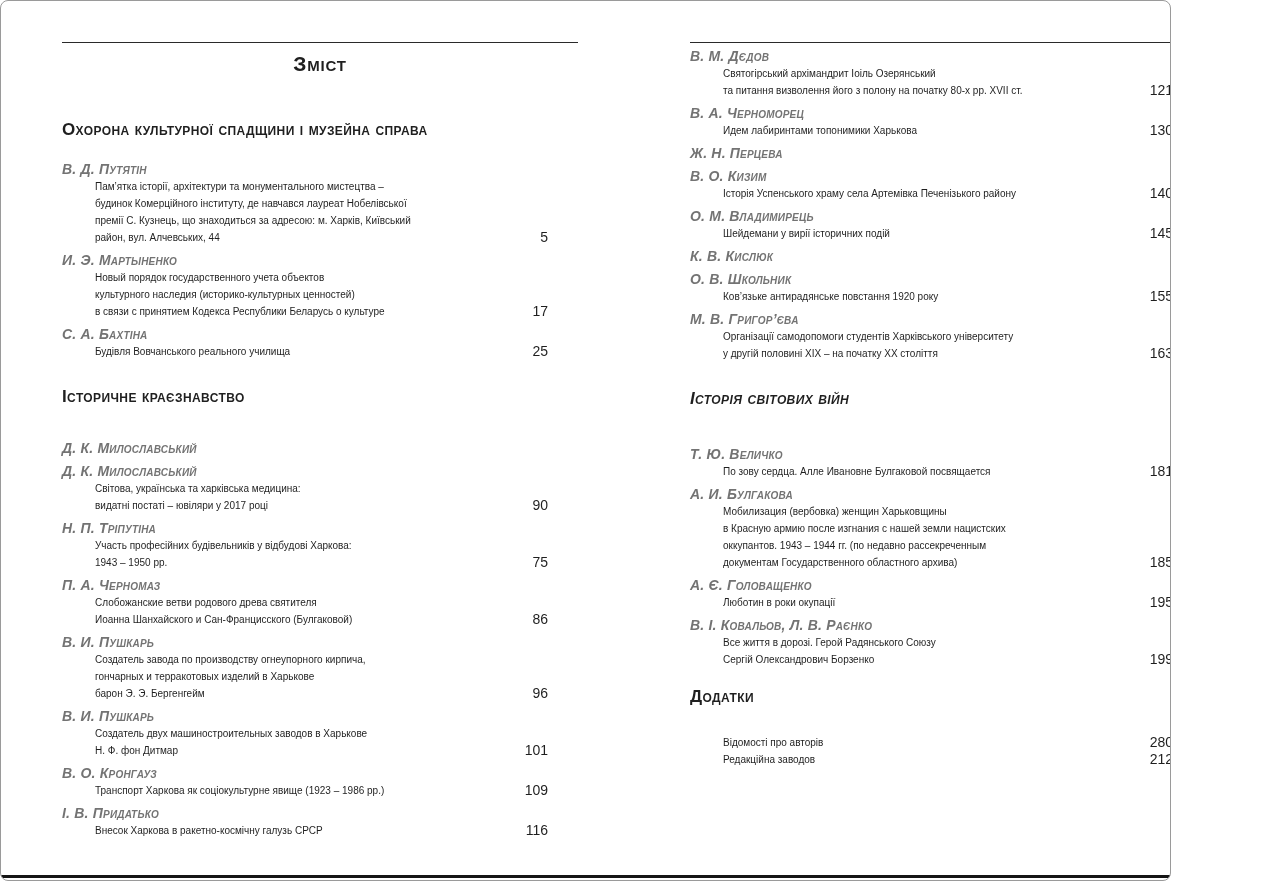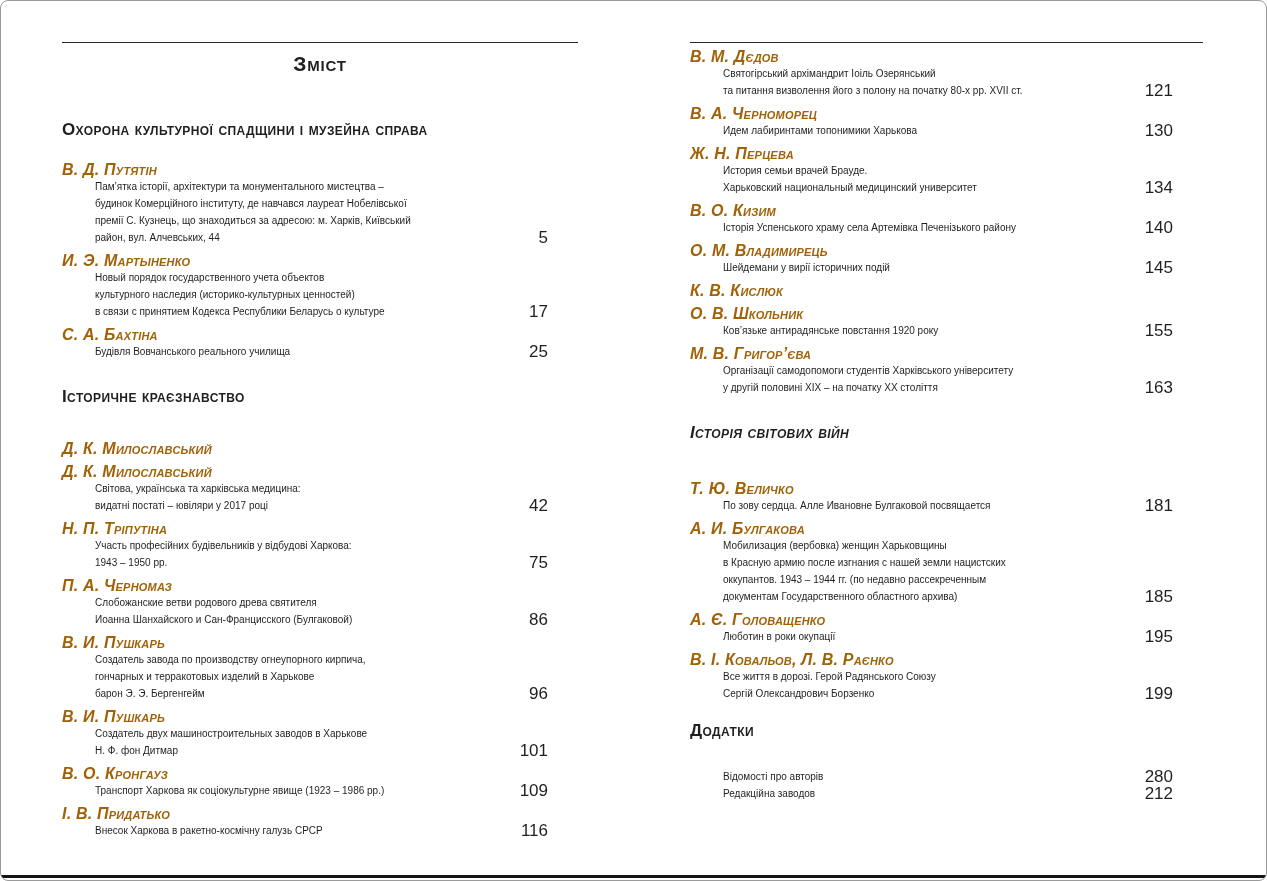--- a/index.html
+++ b/index.html
@@ -4,21 +4,21 @@
 <title>Зміст</title>
 <style>
   html, body {
     margin: 0;
     padding: 0;
     background: #ffffff;
     font-family: "Liberation Sans", "DejaVu Sans", sans-serif;
   }
   .page {
     position: relative;
-    width: 1267px;
+    width: 1171px;
     height: 881px;
     box-sizing: border-box;
     background: #ffffff;
     border: 1px solid #9a9a9a;
     border-radius: 8px;
     overflow: hidden;
     color: #1f1f1f;
   }
   .bottom-edge {
     position: absolute;
@@ -57,41 +57,41 @@
   .lh1 { margin: 44px 0 22px 0; }
   .lh2 { margin: 28px 0 34px 0; }
   .rh1 { margin: 28px 0 38px 0; font-style: italic; }
   .rh2 { margin: 20px 0 28px 0; }
   .entries { margin: 0; }
   .first-block { margin-top: 5px; }
   .entry { margin: 0 0 6px 0; }
   .entry .author {
     font-style: italic;
     font-weight: bold;
-    font-size: 16px;
+    font-size: 14px;
     line-height: 17px;
     font-variant: small-caps;
     letter-spacing: 0.2px;
-    color: #a16207;
+    color: #737373;
   }
   .entry .body {
     position: relative;
     padding-left: 33px;
   }
   .entry .title {
     font-size: 10px;
     line-height: 17px;
     white-space: pre-line;
     color: #1f1f1f;
   }
   .entry .pagenum {
     position: absolute;
     right: 30px;
     bottom: 0;
-    font-size: 17px;
+    font-size: 14px;
     line-height: 17px;
     color: #1f1f1f;
   }
   .entry.plain { margin-bottom: 0; }
 </style>
 </head>
 <body>
 
 <div class="page">
 
@@ -135,21 +135,21 @@
 
     <div class="entries">
       <div class="entry">
         <div class="author">Д. К. Милославський</div>
       </div>
       <div class="entry">
         <div class="author">Д. К. Милославський</div>
         <div class="body">
           <div class="title">Світова, українська та харківська медицина:
 видатні постаті – ювіляри у 2017 році</div>
-          <div class="pagenum">42</div>
+          <div class="pagenum">90</div>
         </div>
       </div>
       <div class="entry">
         <div class="author">Н. П. Тріпутіна</div>
         <div class="body">
           <div class="title">Участь професійних будівельників у відбудові Харкова:
 1943 – 1950 рр.</div>
           <div class="pagenum">75</div>
         </div>
       </div>
@@ -209,25 +209,20 @@
       </div>
       <div class="entry">
         <div class="author">В. А. Черноморец</div>
         <div class="body">
           <div class="title">Идем лабиринтами топонимики Харькова</div>
           <div class="pagenum">130</div>
         </div>
       </div>
       <div class="entry">
         <div class="author">Ж. Н. Перцева</div>
-        <div class="body">
-          <div class="title">История семьи врачей Брауде.
-Харьковский национальный медицинский университет</div>
-          <div class="pagenum">134</div>
-        </div>
       </div>
       <div class="entry">
         <div class="author">В. О. Кизим</div>
         <div class="body">
           <div class="title">Історія Успенського храму села Артемівка Печенізького району</div>
           <div class="pagenum">140</div>
         </div>
       </div>
       <div class="entry">
         <div class="author">О. М. Владимирець</div>

